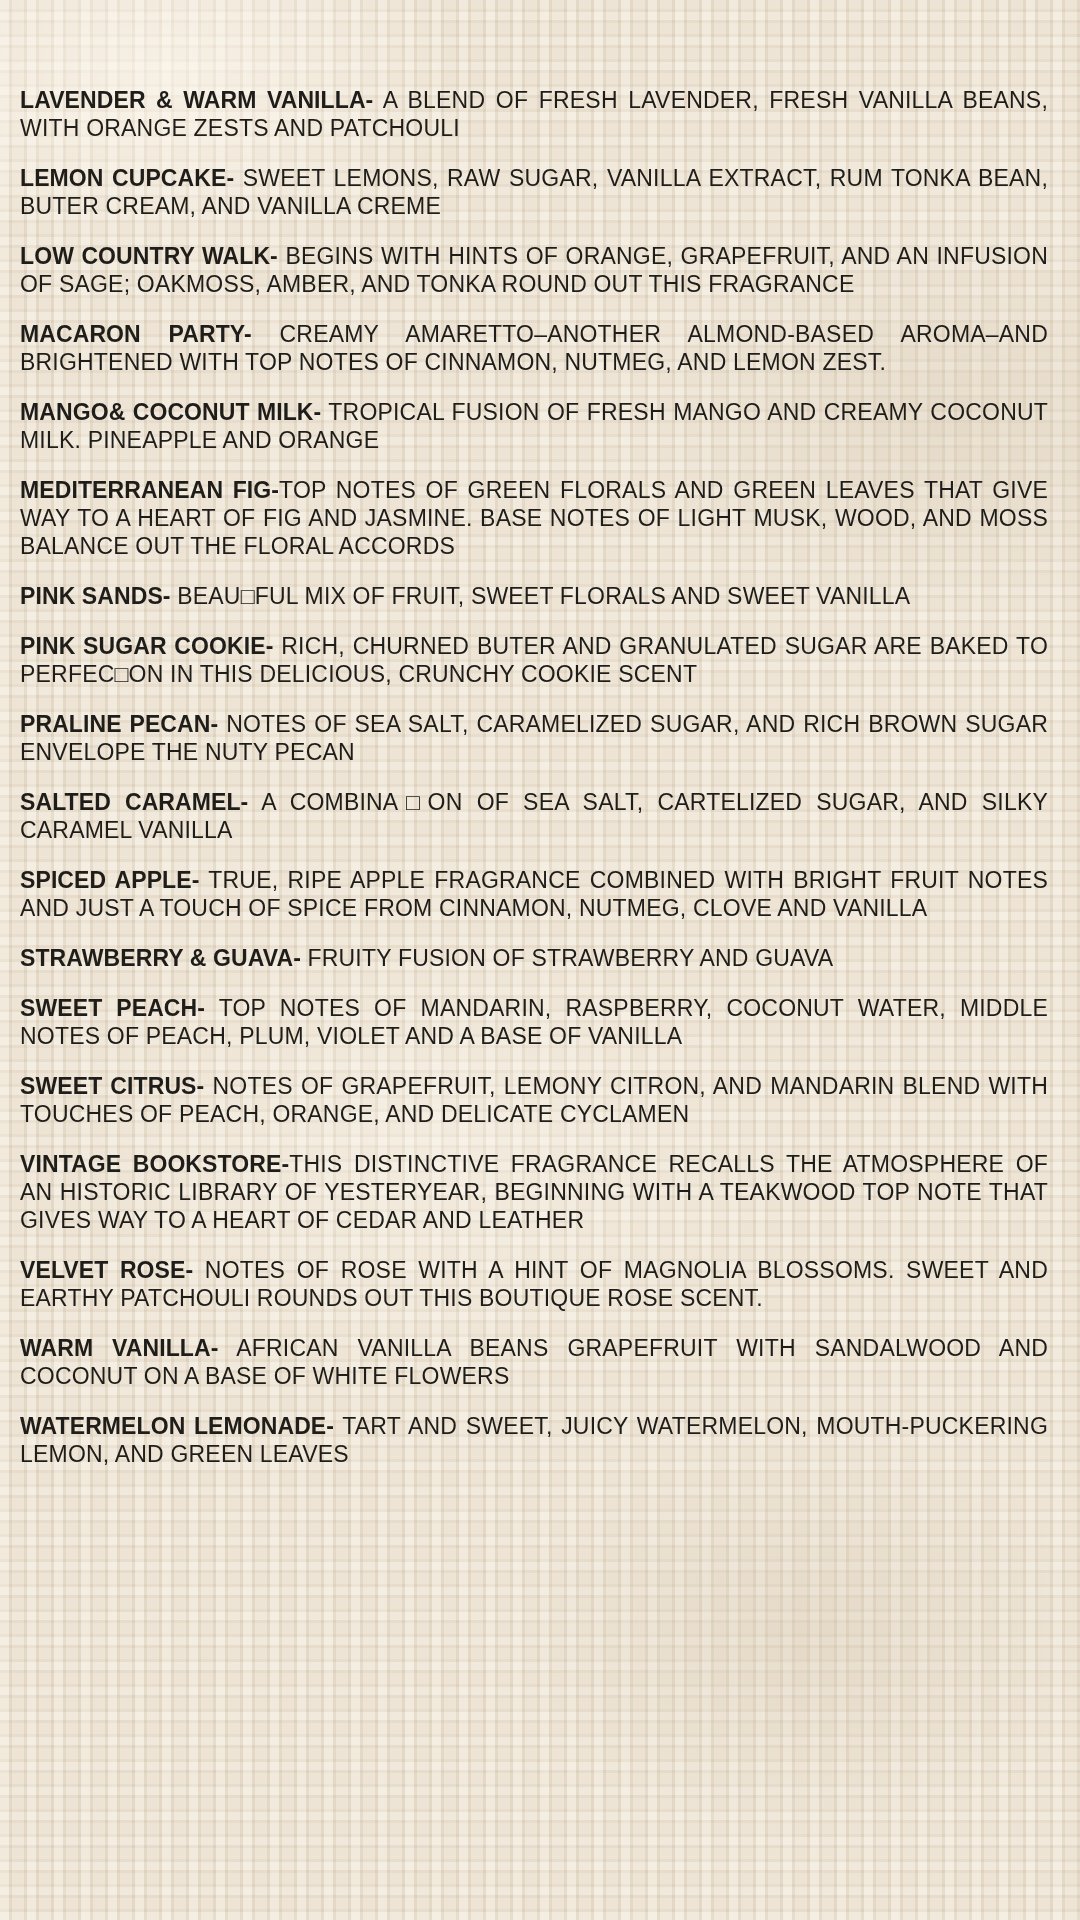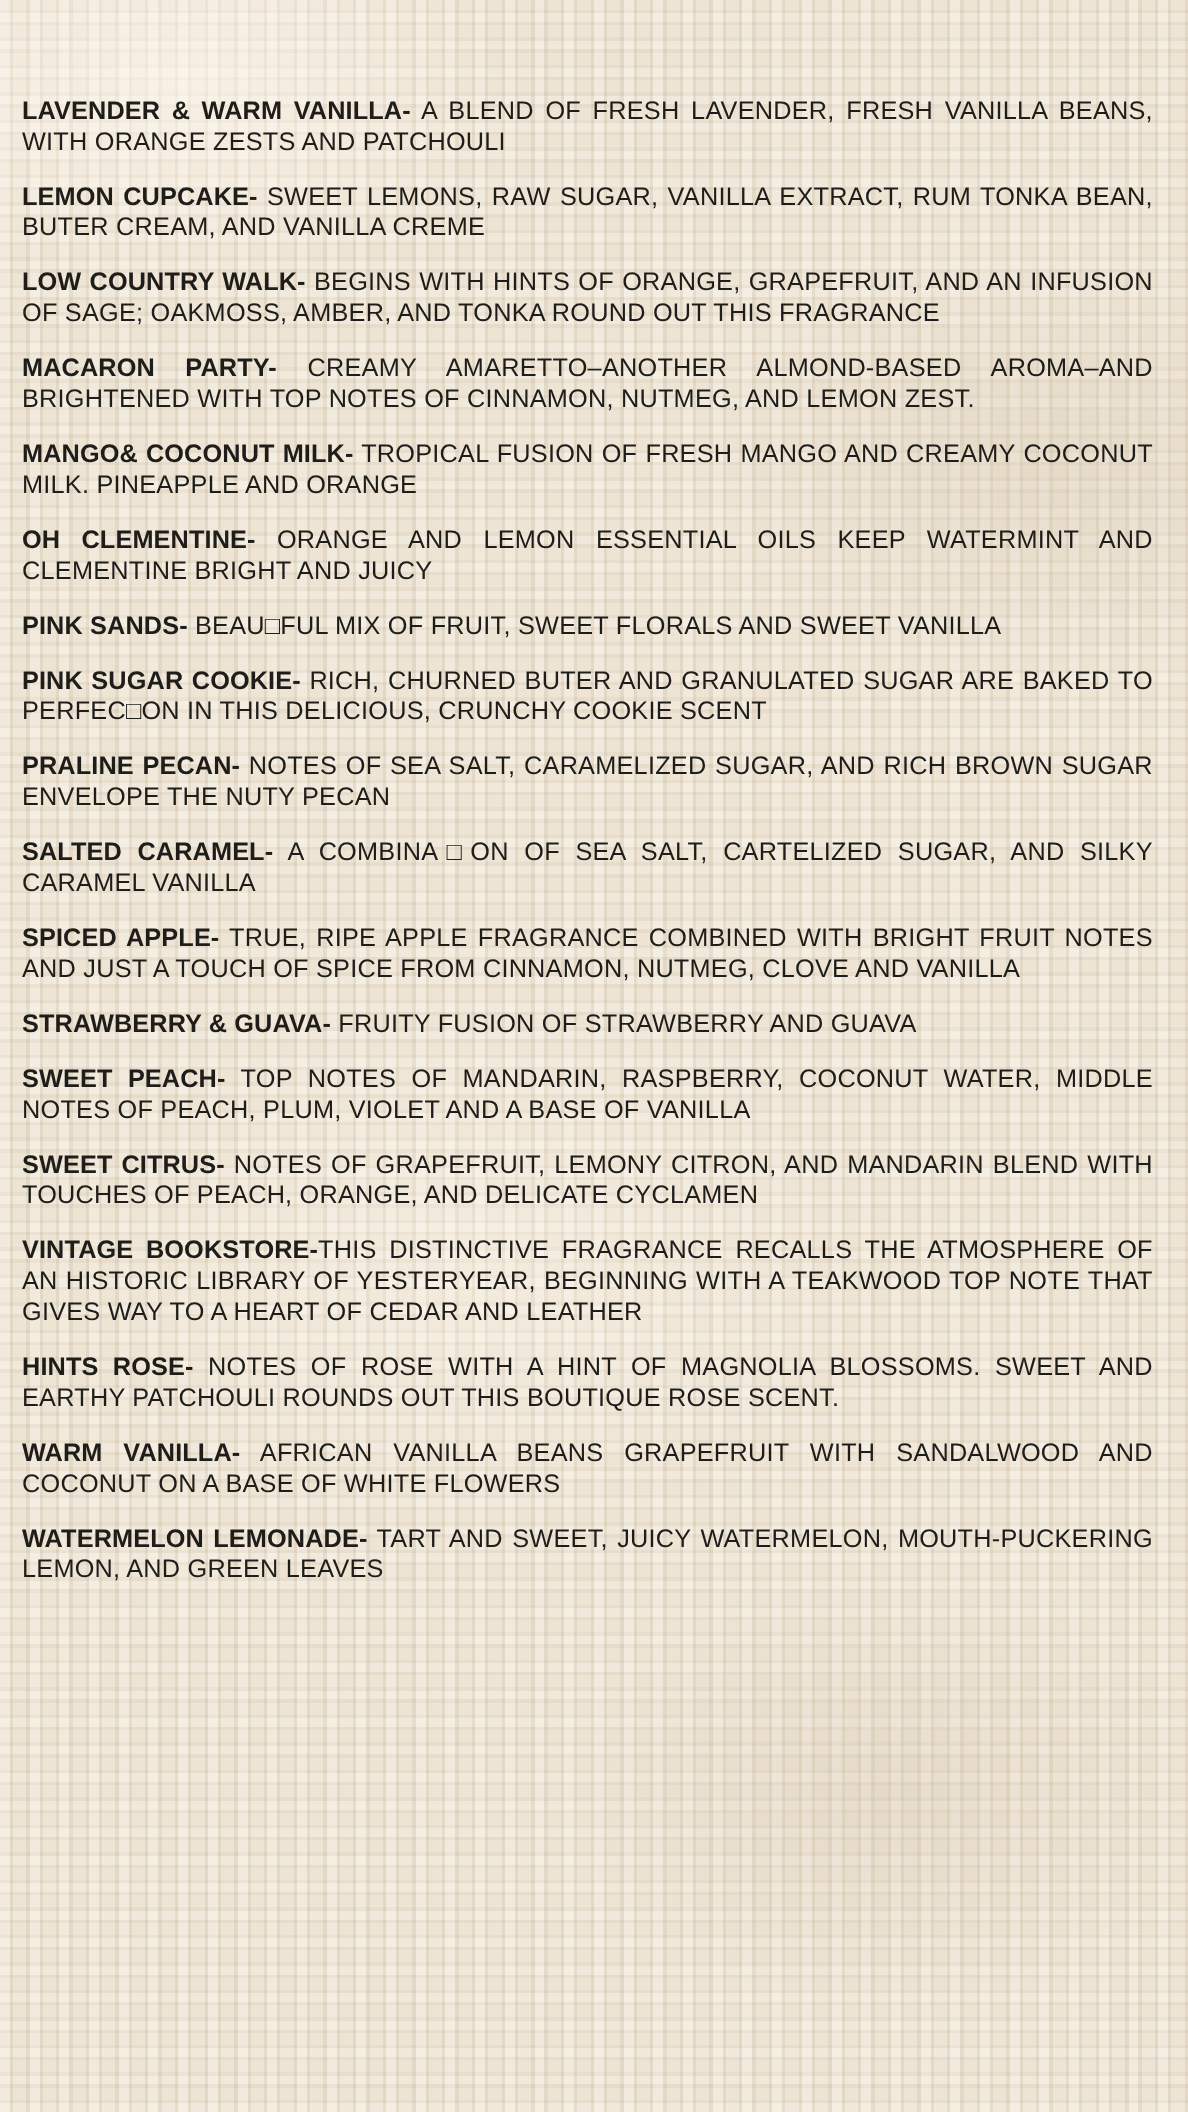--- a/index.html
+++ b/index.html
@@ -60,22 +60,22 @@
 
       <p class="fragrance-item"><span class="fragrance-name">LEMON CUPCAKE-</span><span class="fragrance-description"> SWEET LEMONS, RAW SUGAR, VANILLA EXTRACT, RUM TONKA BEAN, BUTER CREAM, AND VANILLA CREME</span></p>
 
 
       <p class="fragrance-item"><span class="fragrance-name">LOW COUNTRY WALK-</span><span class="fragrance-description"> BEGINS WITH HINTS OF ORANGE, GRAPEFRUIT, AND AN INFUSION OF SAGE; OAKMOSS, AMBER, AND TONKA ROUND OUT THIS FRAGRANCE</span></p>
 
       <p class="fragrance-item"><span class="fragrance-name">MACARON PARTY-</span><span class="fragrance-description"> CREAMY AMARETTO–ANOTHER ALMOND-BASED AROMA–AND BRIGHTENED WITH TOP NOTES OF CINNAMON, NUTMEG, AND LEMON ZEST.</span></p>
 
       <p class="fragrance-item"><span class="fragrance-name">MANGO&amp; COCONUT MILK-</span><span class="fragrance-description"> TROPICAL FUSION OF FRESH MANGO AND CREAMY COCONUT MILK. PINEAPPLE AND ORANGE</span></p>
 
+      <p class="fragrance-item"><span class="fragrance-name">MEDITERRANEAN FIG-</span><span class="fragrance-description">TOP NOTES OF GREEN FLORALS AND GREEN LEAVES THAT GIVE WAY TO A HEART OF FIG AND JASMINE. BASE NOTES OF LIGHT MUSK, WOOD, AND MOSS BALANCE OUT THE FLORAL ACCORDS</span></p>
 
-      <p class="fragrance-item"><span class="fragrance-name">OH CLEMENTINE-</span><span class="fragrance-description"> ORANGE AND LEMON ESSENTIAL OILS KEEP WATERMINT AND CLEMENTINE BRIGHT AND JUICY</span></p>
 
       <p class="fragrance-item"><span class="fragrance-name">PINK SANDS-</span><span class="fragrance-description"> BEAU□FUL MIX OF FRUIT, SWEET FLORALS AND SWEET VANILLA</span></p>
 
       <p class="fragrance-item"><span class="fragrance-name">PINK SUGAR COOKIE-</span><span class="fragrance-description"> RICH, CHURNED BUTER AND GRANULATED SUGAR ARE BAKED TO PERFEC□ON IN THIS DELICIOUS, CRUNCHY COOKIE SCENT</span></p>
 
       <p class="fragrance-item"><span class="fragrance-name">PRALINE PECAN-</span><span class="fragrance-description"> NOTES OF SEA SALT, CARAMELIZED SUGAR, AND RICH BROWN SUGAR ENVELOPE THE NUTY PECAN</span></p>
 
 
       <p class="fragrance-item"><span class="fragrance-name">SALTED CARAMEL-</span><span class="fragrance-description"> A COMBINA□ON OF SEA SALT, CARTELIZED SUGAR, AND SILKY CARAMEL VANILLA</span></p>
 
@@ -83,20 +83,20 @@
 
       <p class="fragrance-item"><span class="fragrance-name">STRAWBERRY &amp; GUAVA-</span><span class="fragrance-description"> FRUITY FUSION OF STRAWBERRY AND GUAVA</span></p>
 
 
       <p class="fragrance-item"><span class="fragrance-name">SWEET PEACH-</span><span class="fragrance-description"> TOP NOTES OF MANDARIN, RASPBERRY, COCONUT WATER, MIDDLE NOTES OF PEACH, PLUM, VIOLET AND A BASE OF VANILLA</span></p>
 
       <p class="fragrance-item"><span class="fragrance-name">SWEET CITRUS-</span><span class="fragrance-description"> NOTES OF GRAPEFRUIT, LEMONY CITRON, AND MANDARIN BLEND WITH TOUCHES OF PEACH, ORANGE, AND DELICATE CYCLAMEN</span></p>
 
       <p class="fragrance-item"><span class="fragrance-name">VINTAGE BOOKSTORE-</span><span class="fragrance-description">THIS DISTINCTIVE FRAGRANCE RECALLS THE ATMOSPHERE OF AN HISTORIC LIBRARY OF YESTERYEAR, BEGINNING WITH A TEAKWOOD TOP NOTE THAT GIVES WAY TO A HEART OF CEDAR AND LEATHER</span></p>
 
-      <p class="fragrance-item"><span class="fragrance-name">HINTS ROSE-</span><span class="fragrance-description"> NOTES OF ROSE WITH A HINT OF MAGNOLIA BLOSSOMS. SWEET AND EARTHY PATCHOULI ROUNDS OUT THIS BOUTIQUE ROSE SCENT.</span></p>
+      <p class="fragrance-item"><span class="fragrance-name">VELVET ROSE-</span><span class="fragrance-description"> NOTES OF ROSE WITH A HINT OF MAGNOLIA BLOSSOMS. SWEET AND EARTHY PATCHOULI ROUNDS OUT THIS BOUTIQUE ROSE SCENT.</span></p>
 
       <p class="fragrance-item"><span class="fragrance-name">WARM VANILLA-</span><span class="fragrance-description"> AFRICAN VANILLA BEANS GRAPEFRUIT WITH SANDALWOOD AND COCONUT ON A BASE OF WHITE FLOWERS</span></p>
 
       <p class="fragrance-item"><span class="fragrance-name">WATERMELON LEMONADE-</span><span class="fragrance-description"> TART AND SWEET, JUICY WATERMELON, MOUTH-PUCKERING LEMON, AND GREEN LEAVES</span></p>
 
     </section>
 </main>
 
 </body></html>

